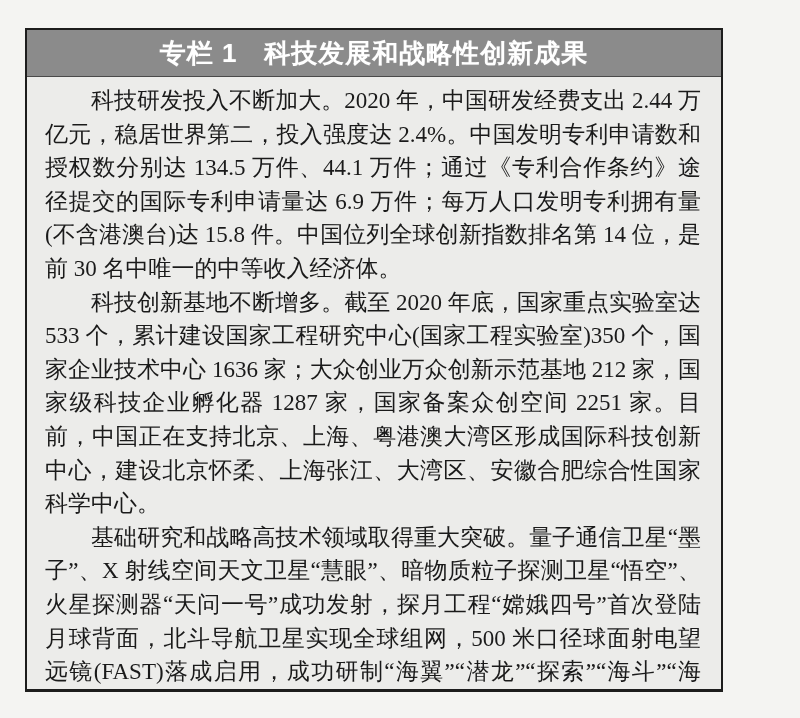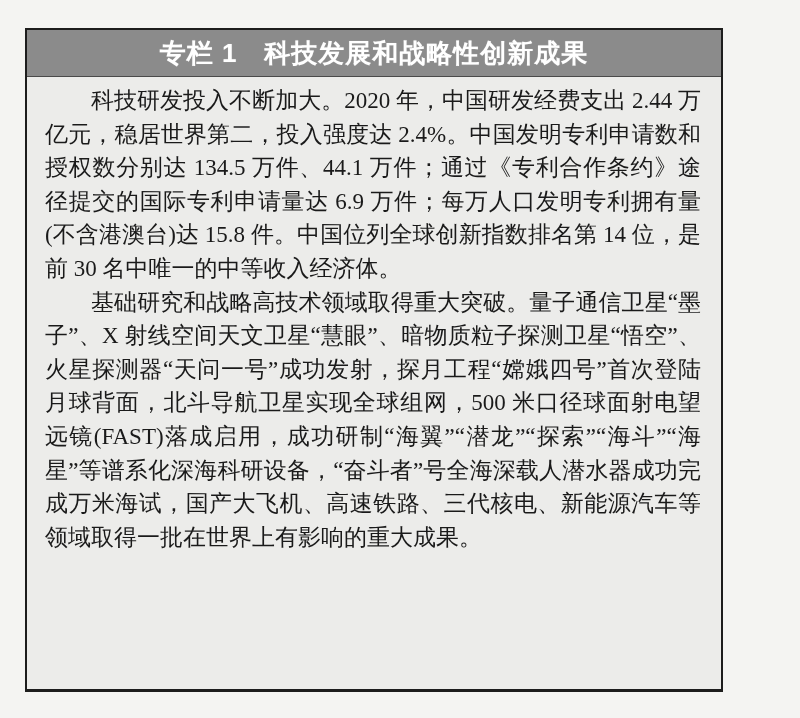--- a/index.html
+++ b/index.html
@@ -60,16 +60,17 @@
 </head>
 <body>
 
 <div class="page">
   <div class="panel">
     <div class="panel-header">
       <span class="panel-title">专栏 1　科技发展和战略性创新成果</span>
     </div>
     <div class="panel-body">
       <p>科技研发投入不断加大。2020 年，中国研发经费支出 2.44 万亿元，稳居世界第二，投入强度达 2.4%。中国发明专利申请数和授权数分别达 134.5 万件、44.1 万件；通过《专利合作条约》途径提交的国际专利申请量达 6.9 万件；每万人口发明专利拥有量(不含港澳台)达 15.8 件。中国位列全球创新指数排名第 14 位，是前 30 名中唯一的中等收入经济体。</p>
+      <p>科技创新基地不断增多。截至 2020 年底，国家重点实验室达 533 个，累计建设国家工程研究中心(国家工程实验室)350 个，国家企业技术中心 1636 家；大众创业万众创新示范基地 212 家，国家级科技企业孵化器 1287 家，国家备案众创空间 2251 家。目前，中国正在支持北京、上海、粤港澳大湾区形成国际科技创新中心，建设北京怀柔、上海张江、大湾区、安徽合肥综合性国家科学中心。</p>
       <p>基础研究和战略高技术领域取得重大突破。量子通信卫星“墨子”、X 射线空间天文卫星“慧眼”、暗物质粒子探测卫星“悟空”、火星探测器“天问一号”成功发射，探月工程“嫦娥四号”首次登陆月球背面，北斗导航卫星实现全球组网，500 米口径球面射电望远镜(FAST)落成启用，成功研制“海翼”“潜龙”“探索”“海斗”“海星”等谱系化深海科研设备，“奋斗者”号全海深载人潜水器成功完成万米海试，国产大飞机、高速铁路、三代核电、新能源汽车等领域取得一批在世界上有影响的重大成果。</p>
     </div>
   </div>
 </div>
 
 </body></html>

